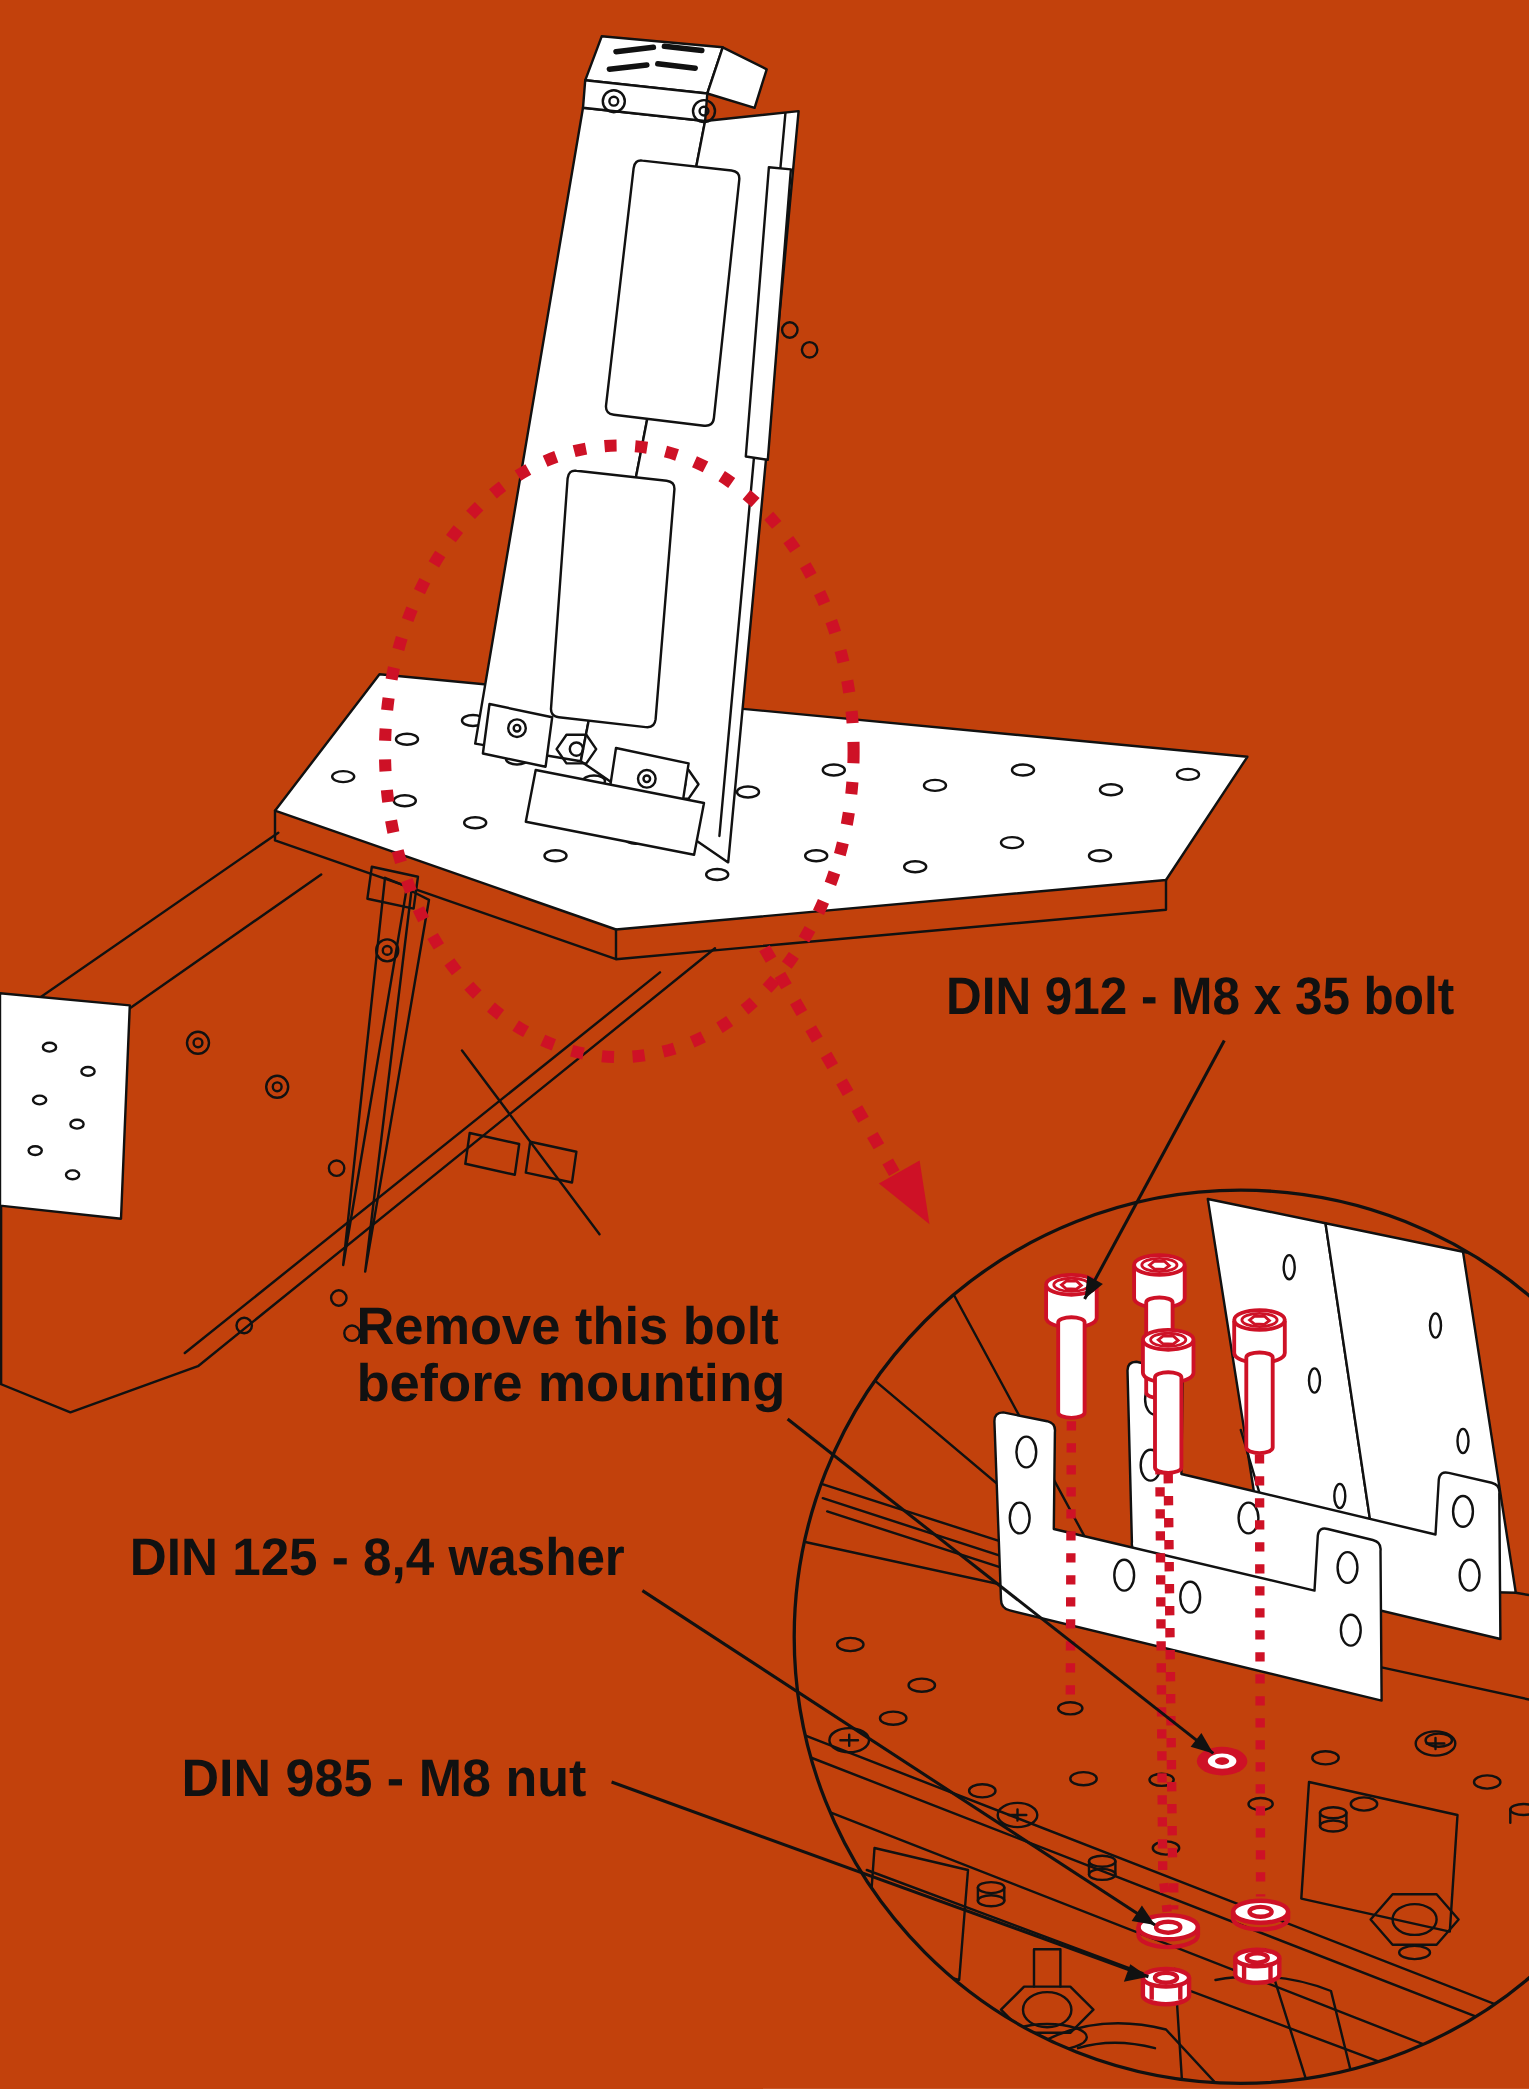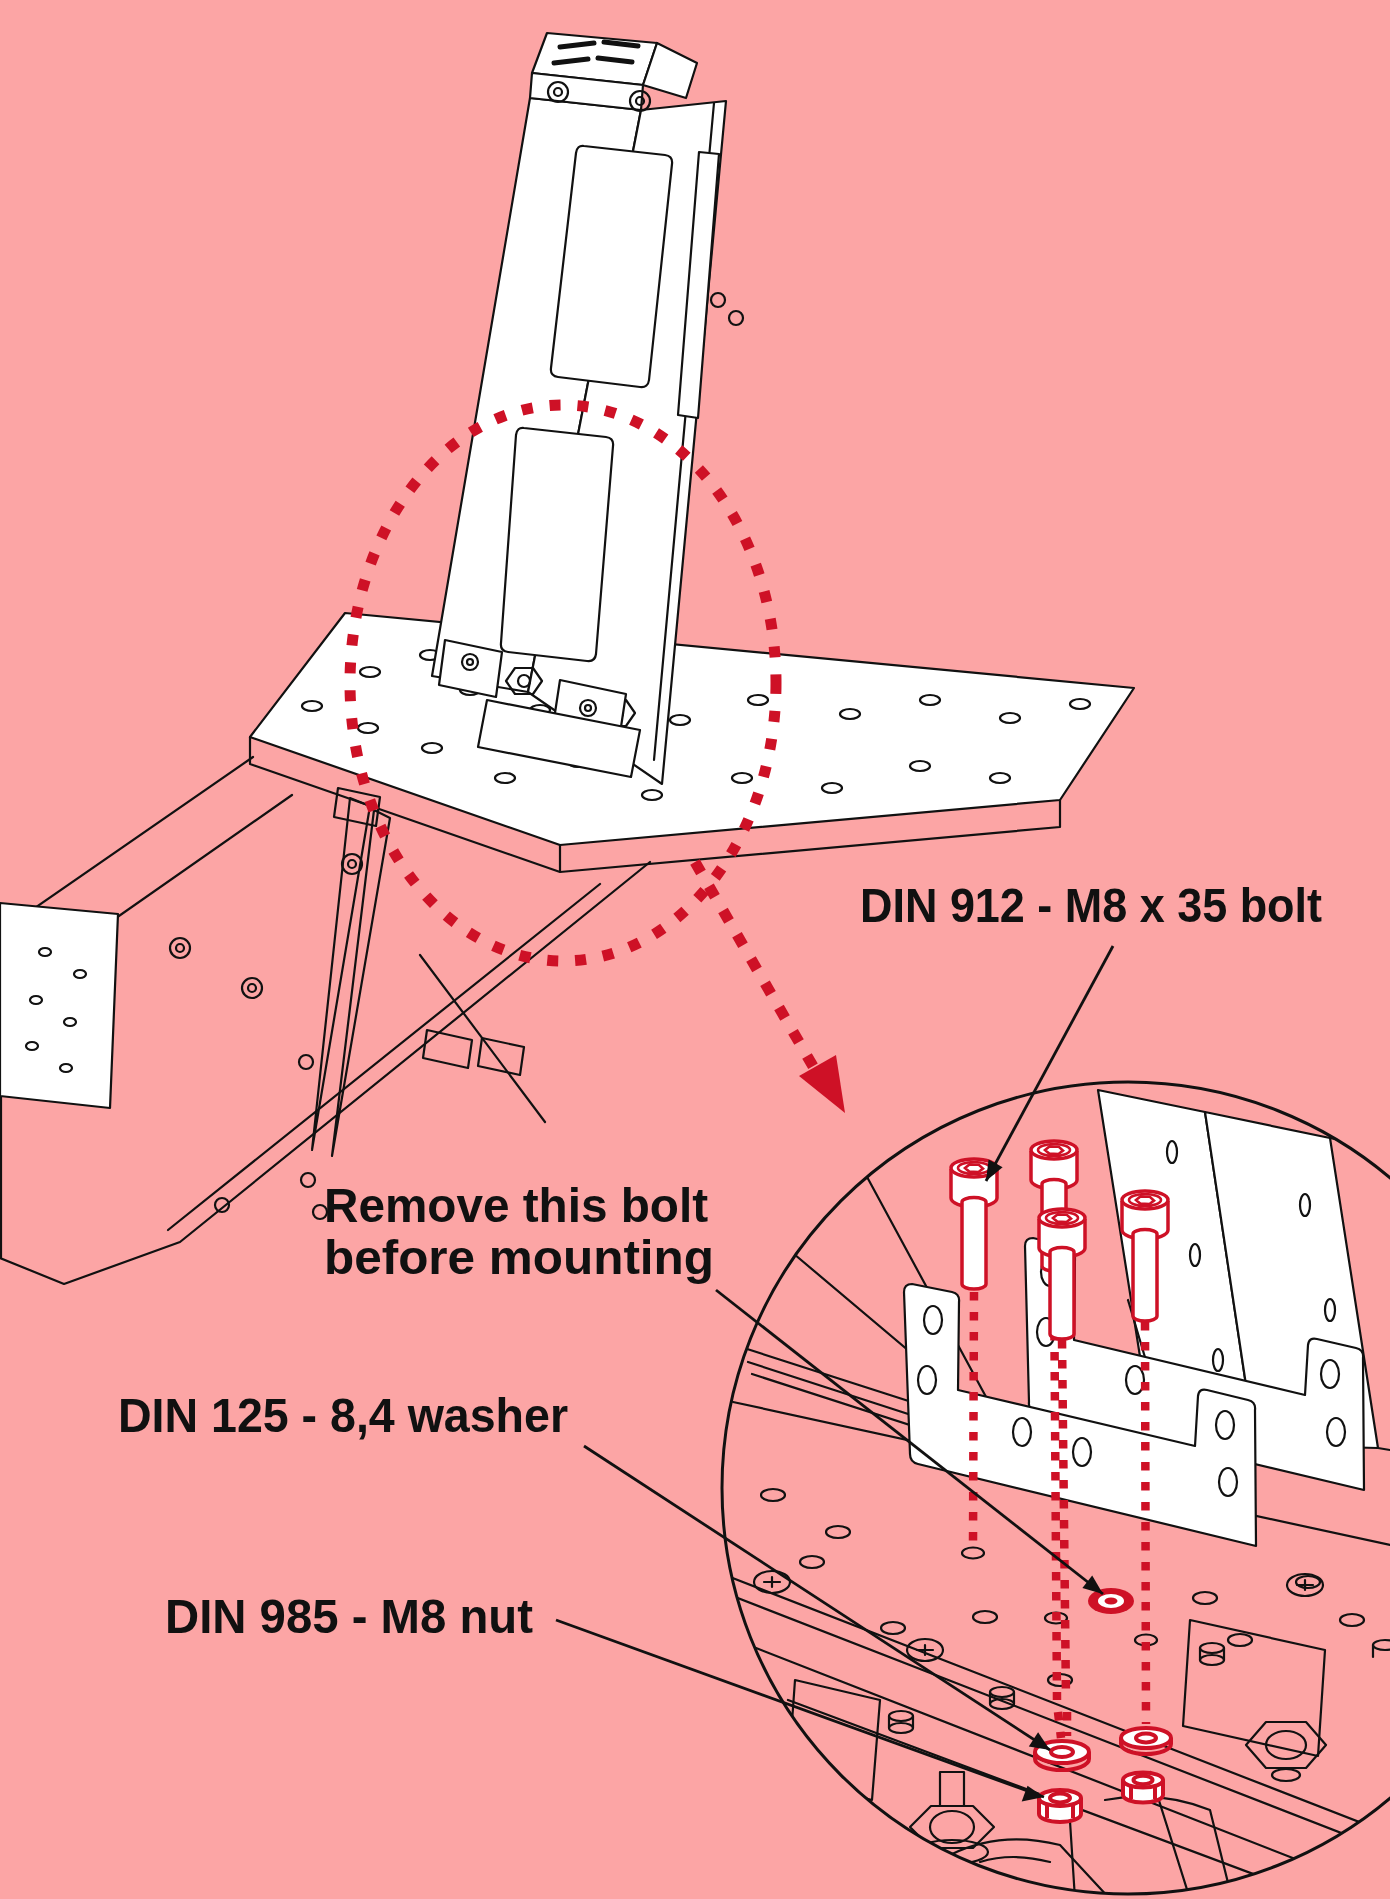--- a/index.html
+++ b/index.html
@@ -1,19 +1,19 @@
 <!DOCTYPE html>
 <html style="--red: #ce1126;"><head>
 <meta charset="utf-8">
 <style>
   html,body{margin:0;padding:0;background:#ffffff;}
   .stage{
     position:relative;
     width:1390px;height:1899px;
-    background:#fca5a5;
+    background:#c2410c;
     font-family:"Liberation Sans", sans-serif;
     overflow:hidden;
   }
   svg{display:block;}
   text{
     font-family:"Liberation Sans","DejaVu Sans",sans-serif;
     font-weight:700;
     fill:#111111;
   }
   .blk{stroke:#111111;stroke-width:2.2;fill:none;stroke-linecap:round;stroke-linejoin:round;}

